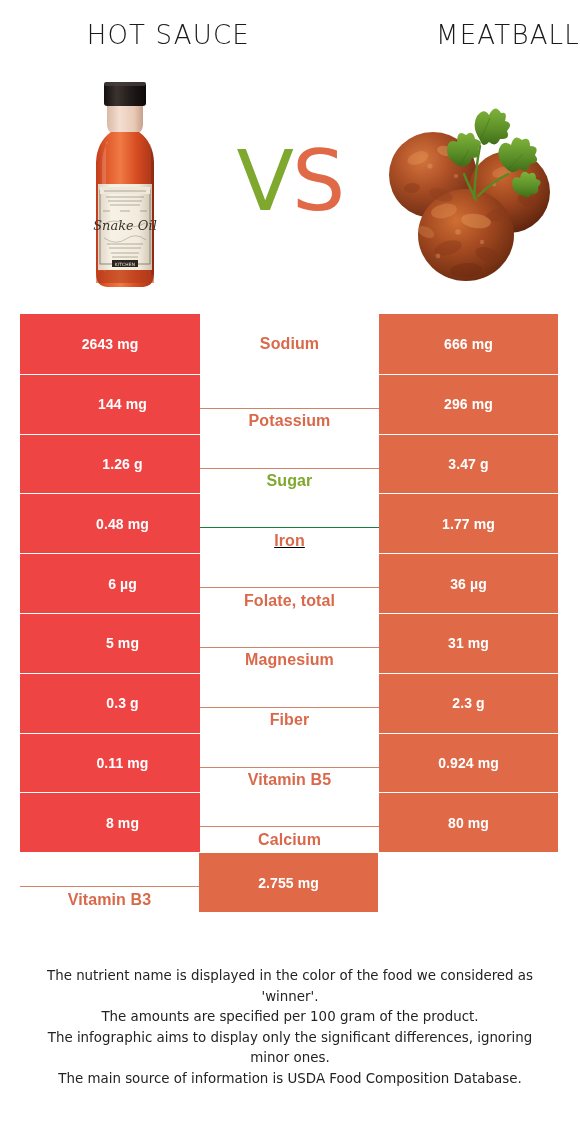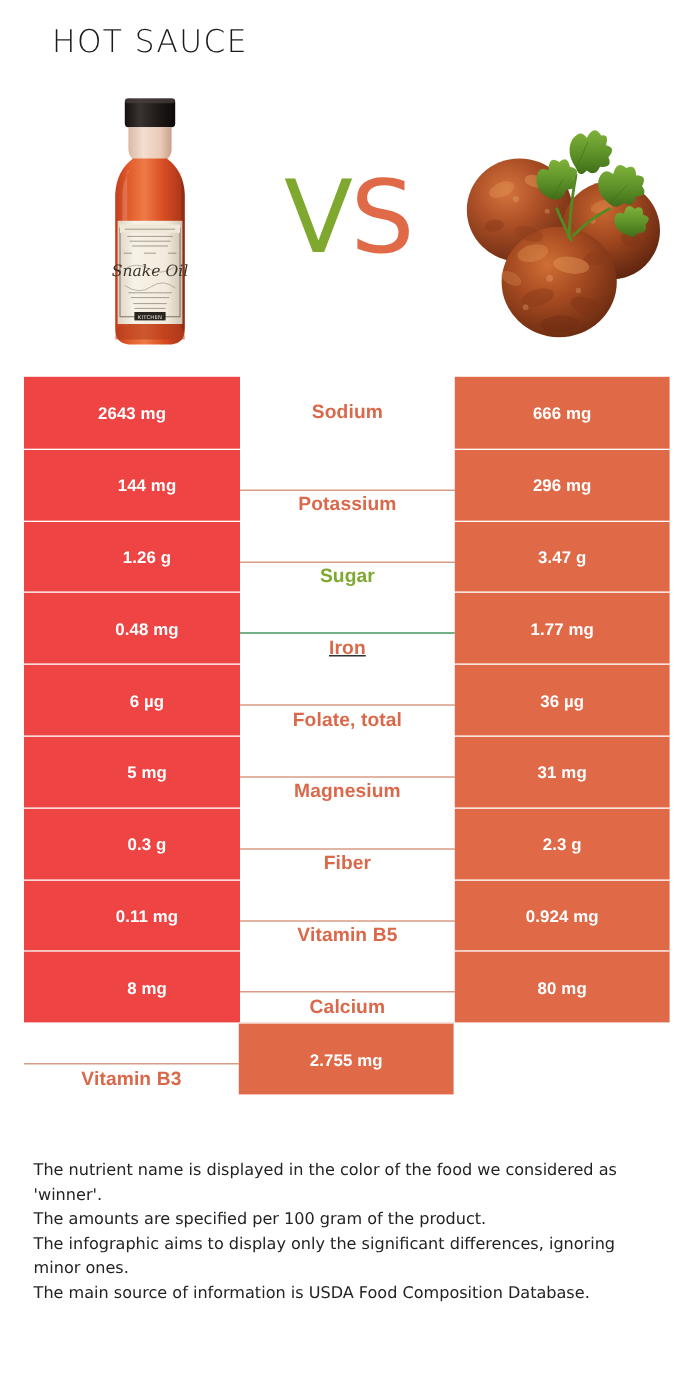--- a/index.html
+++ b/index.html
@@ -9,21 +9,21 @@
     -webkit-font-smoothing:antialiased;
     overflow:hidden;position:relative;
   }
   .page{width:580px;height:1144px;position:relative;}
 
   
   .header{position:absolute;top:0;left:0;width:580px;height:300px;}
   .title{
     position:absolute;top:20px;
     font-size:26px;font-weight:300;letter-spacing:1.2px;
-    color:#1b1b1b;text-align:center;white-space:nowrap;
+    color:#1b1b1b;text-align:right;white-space:nowrap;
     font-family:"DejaVu Sans","Liberation Sans",sans-serif;
     font-stretch:normal;
   }
   .title-left{left:0;width:250px;}
   .title-right{left:330px;width:250px;}
 
   
   .vs{
     position:absolute;left:226px;top:133px;width:128px;height:96px;
     font-size:84px;font-weight:400;line-height:96px;text-align:center;
@@ -58,34 +58,35 @@
   .row + .row .cell-mid{border-top:1px solid #cf8469;margin-top:34px;}
   .row + .row.sep-green .cell-mid{border-top:1px solid #15803d;text-decoration:underline;}
 
   .nutrient{font-size:16px;font-weight:600;}
   .nutrient.win-green{color:#7FA82E;}
   .nutrient.win-orange{color:#D9694A;}
 
   
   .footer{
     position:absolute;left:28px;top:966px;width:524px;
-    text-align:left;color:#232323;
+    text-align:center;color:#232323;
     font-size:13.4px;line-height:20.5px;font-weight:400;
     font-family:"DejaVu Sans","Liberation Sans",sans-serif;
   }
   .footer p{margin:0;}
 </style>
 </head>
 <body>
 
 <div class="page">
 
   <div class="header">
 
     <div class="title title-left">HOT SAUCE</div>
+    <div class="title title-right">MEATBALL</div>
 
     <div class="bottle-wrap">
       <svg class="bottle-svg" width="102" height="215" viewBox="0 0 102 215">
         <defs>
           <linearGradient id="sauce" x1="0" y1="0" x2="1" y2="0">
             <stop offset="0%" stop-color="#c23c1c"></stop>
             <stop offset="18%" stop-color="#e05a2c"></stop>
             <stop offset="42%" stop-color="#ef7a45"></stop>
             <stop offset="70%" stop-color="#d64c22"></stop>
             <stop offset="100%" stop-color="#a63317"></stop>

